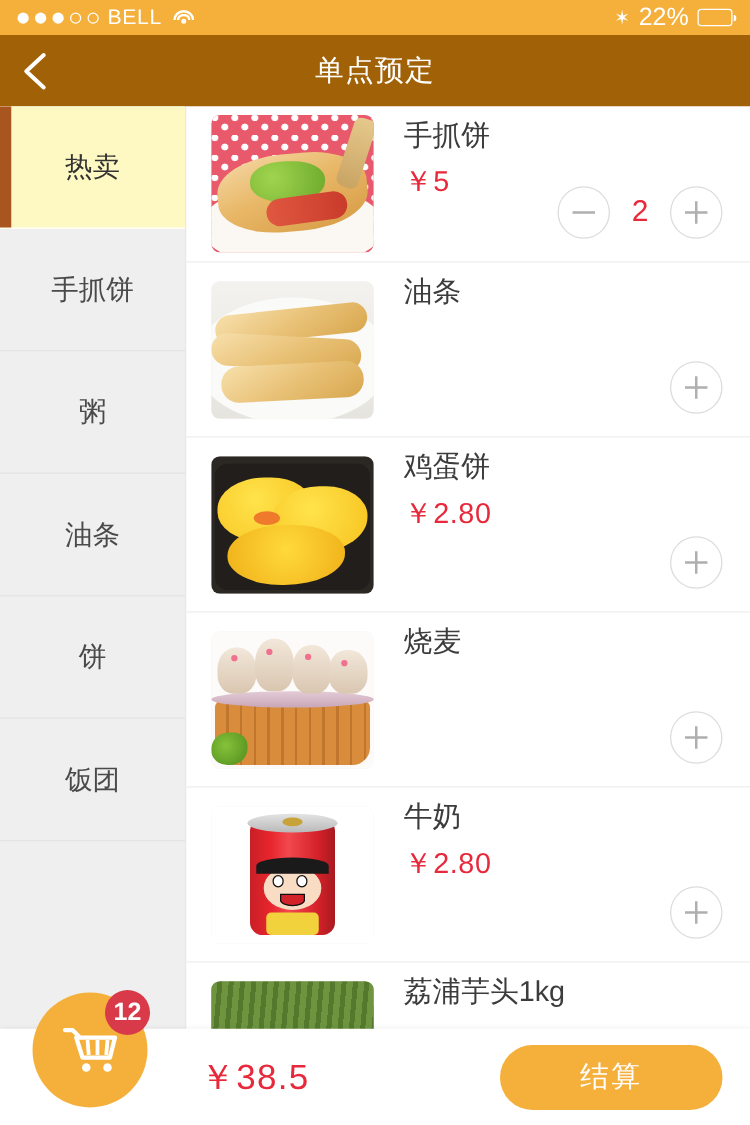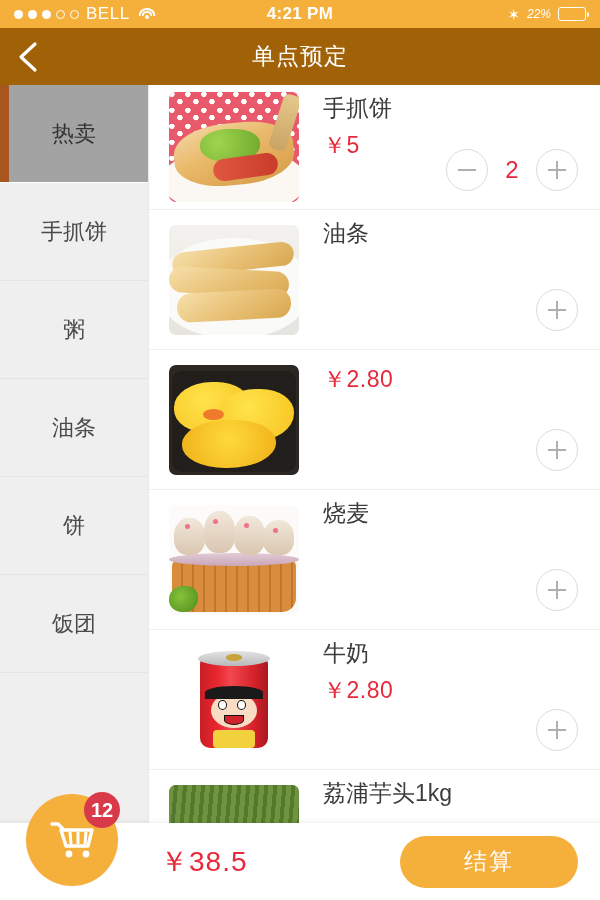--- a/index.html
+++ b/index.html
@@ -29,21 +29,21 @@
   .wifi i:nth-child(1) { width: 17px; height: 8px; top: 0; }
   .wifi i:nth-child(2) { width: 11px; height: 5px; top: 3px; }
   .wifi i:nth-child(3) { width: 5px; height: 5px; top: 7px;
                          border: none; background: #fff; border-radius: 50%;
                          height: 4px; width: 4px; }
   .sb-center { position: absolute; left: 0; right: 0; text-align: center;
                font-size: 17px; font-weight: bold; letter-spacing: .3px; }
   .sb-right { margin-left: auto; display: flex; align-items: center; gap: 7px;
               position: relative; z-index: 2; }
   .bt { font-size: 15px; line-height: 1; }
-  .pct { font-size: 12px; font-style: italic; }
+  .pct { font-size: 20px; }
   .battery { width: 28px; height: 14px; border: 1.6px solid #fff;
              border-radius: 3px; position: relative; padding: 1.5px; }
   .battery::after { content: ""; position: absolute; right: -4px; top: 4px;
                     width: 2.5px; height: 5px; background: #fff; border-radius: 0 2px 2px 0; }
   .battery .lvl { height: 100%; background: #fff; border-radius: 1px; }
 
   
   .navbar {
     height: 57px; background: #a16207; display: flex; align-items: center;
     position: relative;
@@ -58,21 +58,21 @@
   .content { display: flex; height: 815px; }
 
   
   .sidebar { width: 148px; background: #EFEFEF; flex: none;
              height: 815px; overflow: hidden; }
   .cat {
     height: 98px; display: flex; align-items: center; justify-content: center;
     font-size: 22px; color: #4a4a4a; position: relative;
     border-bottom: 1px solid #E4E4E4; cursor: pointer;
   }
-  .cat.active { background: #a3a3a3; color: #333; border-bottom: 1px solid #fff; }
+  .cat.active { background: #fef9c3; color: #333; border-bottom: 1px solid #fff; }
   .cat.active::before { content: ""; position: absolute; left: 0; top: 0;
                         bottom: 0; width: 9px; background: #A85520; }
 
   
   .list { flex: 1; background: #fff; height: 815px; overflow: hidden;
           border-left: 1px solid #E8E8E8; }
   .row { height: 140px; display: flex; align-items: center;
          padding: 0 20px 0 20px; border-bottom: 1px solid #EEEEEE;
          position: relative; }
   .row:first-child { height: 125px; }
@@ -220,21 +220,20 @@
         <span class="dot empty"></span>
         <span class="dot empty"></span>
       </div>
       <span class="carrier">BELL</span>
       <span class="wifi">
           <i></i>
           <i></i>
           <i></i>
         </span>
     </div>
-    <div class="sb-center">4:21 PM</div>
     <div class="sb-right">
       <span class="bt">✶</span>
       <span class="pct">22%</span>
       <span class="battery"><span class="lvl" id="batt-lvl" style="width: 22%;"></span></span>
     </div>
   </div>
 
   <div class="navbar">
     <div class="back">
       <svg width="26" height="34" viewBox="0 0 26 34">
@@ -317,20 +316,21 @@
         <div class="thumb">
           <div class="art art-egg">
             <div class="pan"></div>
             <div class="e e1"></div>
               <div class="e e2"></div>
               <div class="e e3"></div>
             <div class="car"></div>
           </div>
         </div>
         <div class="info">
+          <div class="pname">鸡蛋饼</div>
           <div class="pprice">￥2.80</div>
         </div>
         <div class="stepper">
           <div class="circ plus">
             <span></span>
           </div>
         </div>
       </div>
 
       <div class="row">

